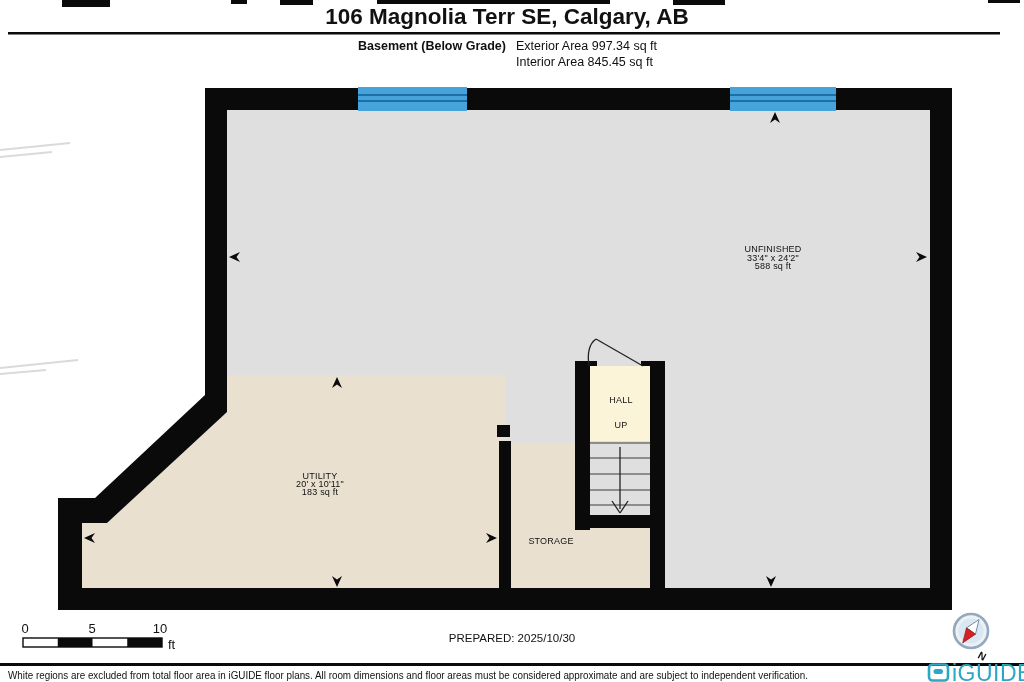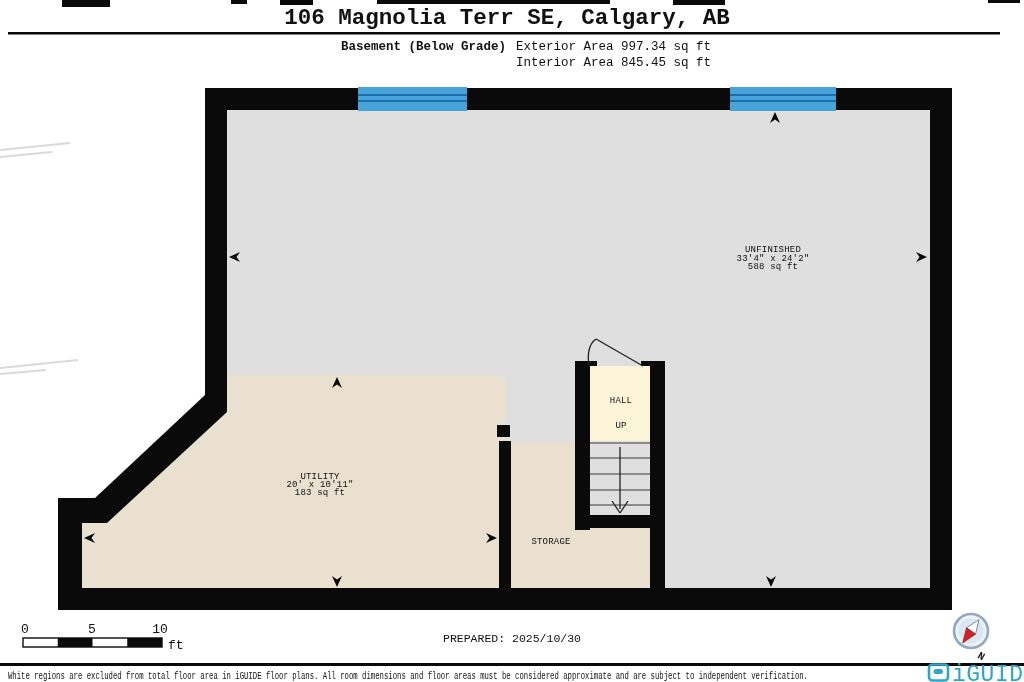--- a/index.html
+++ b/index.html
@@ -1,17 +1,17 @@
 <!DOCTYPE html>
 <html style="--wall: #0a0a0a; --floor-gray: #dfdfdf; --floor-beige: #e9e0cf; --floor-hall: #fcf4d8; --window-blue: #46a4da; --window-line: #1d6fa8; --brand-teal: #2da7c6; --compass-red: #d42127;"><head>
 <meta charset="utf-8">
 <style>
   html,body{margin:0;padding:0;background:#fff;}
   #page{position:relative;width:1024px;height:682px;background:#fff;overflow:hidden;
-        font-family:Liberation Mono, monospace;}
+        font-family:Liberation Sans, sans-serif;}
   svg{display:block;}
   text{fill:#111;}
   .wall{fill:var(--wall,#0a0a0a);}
   .floor-gray{fill:var(--floor-gray,#dfdfdf);}
   .floor-beige{fill:var(--floor-beige,#e9e0cf);}
   .floor-hall{fill:var(--floor-hall,#fcf4d8);}
   .window{fill:var(--window-blue,#46a4da);}
   .window-line{stroke:var(--window-line,#1d6fa8);stroke-width:2;}
   .tread{stroke:#3c3c3c;stroke-width:1.1;}
   .thinline{stroke:#222;stroke-width:1.3;fill:none;}

